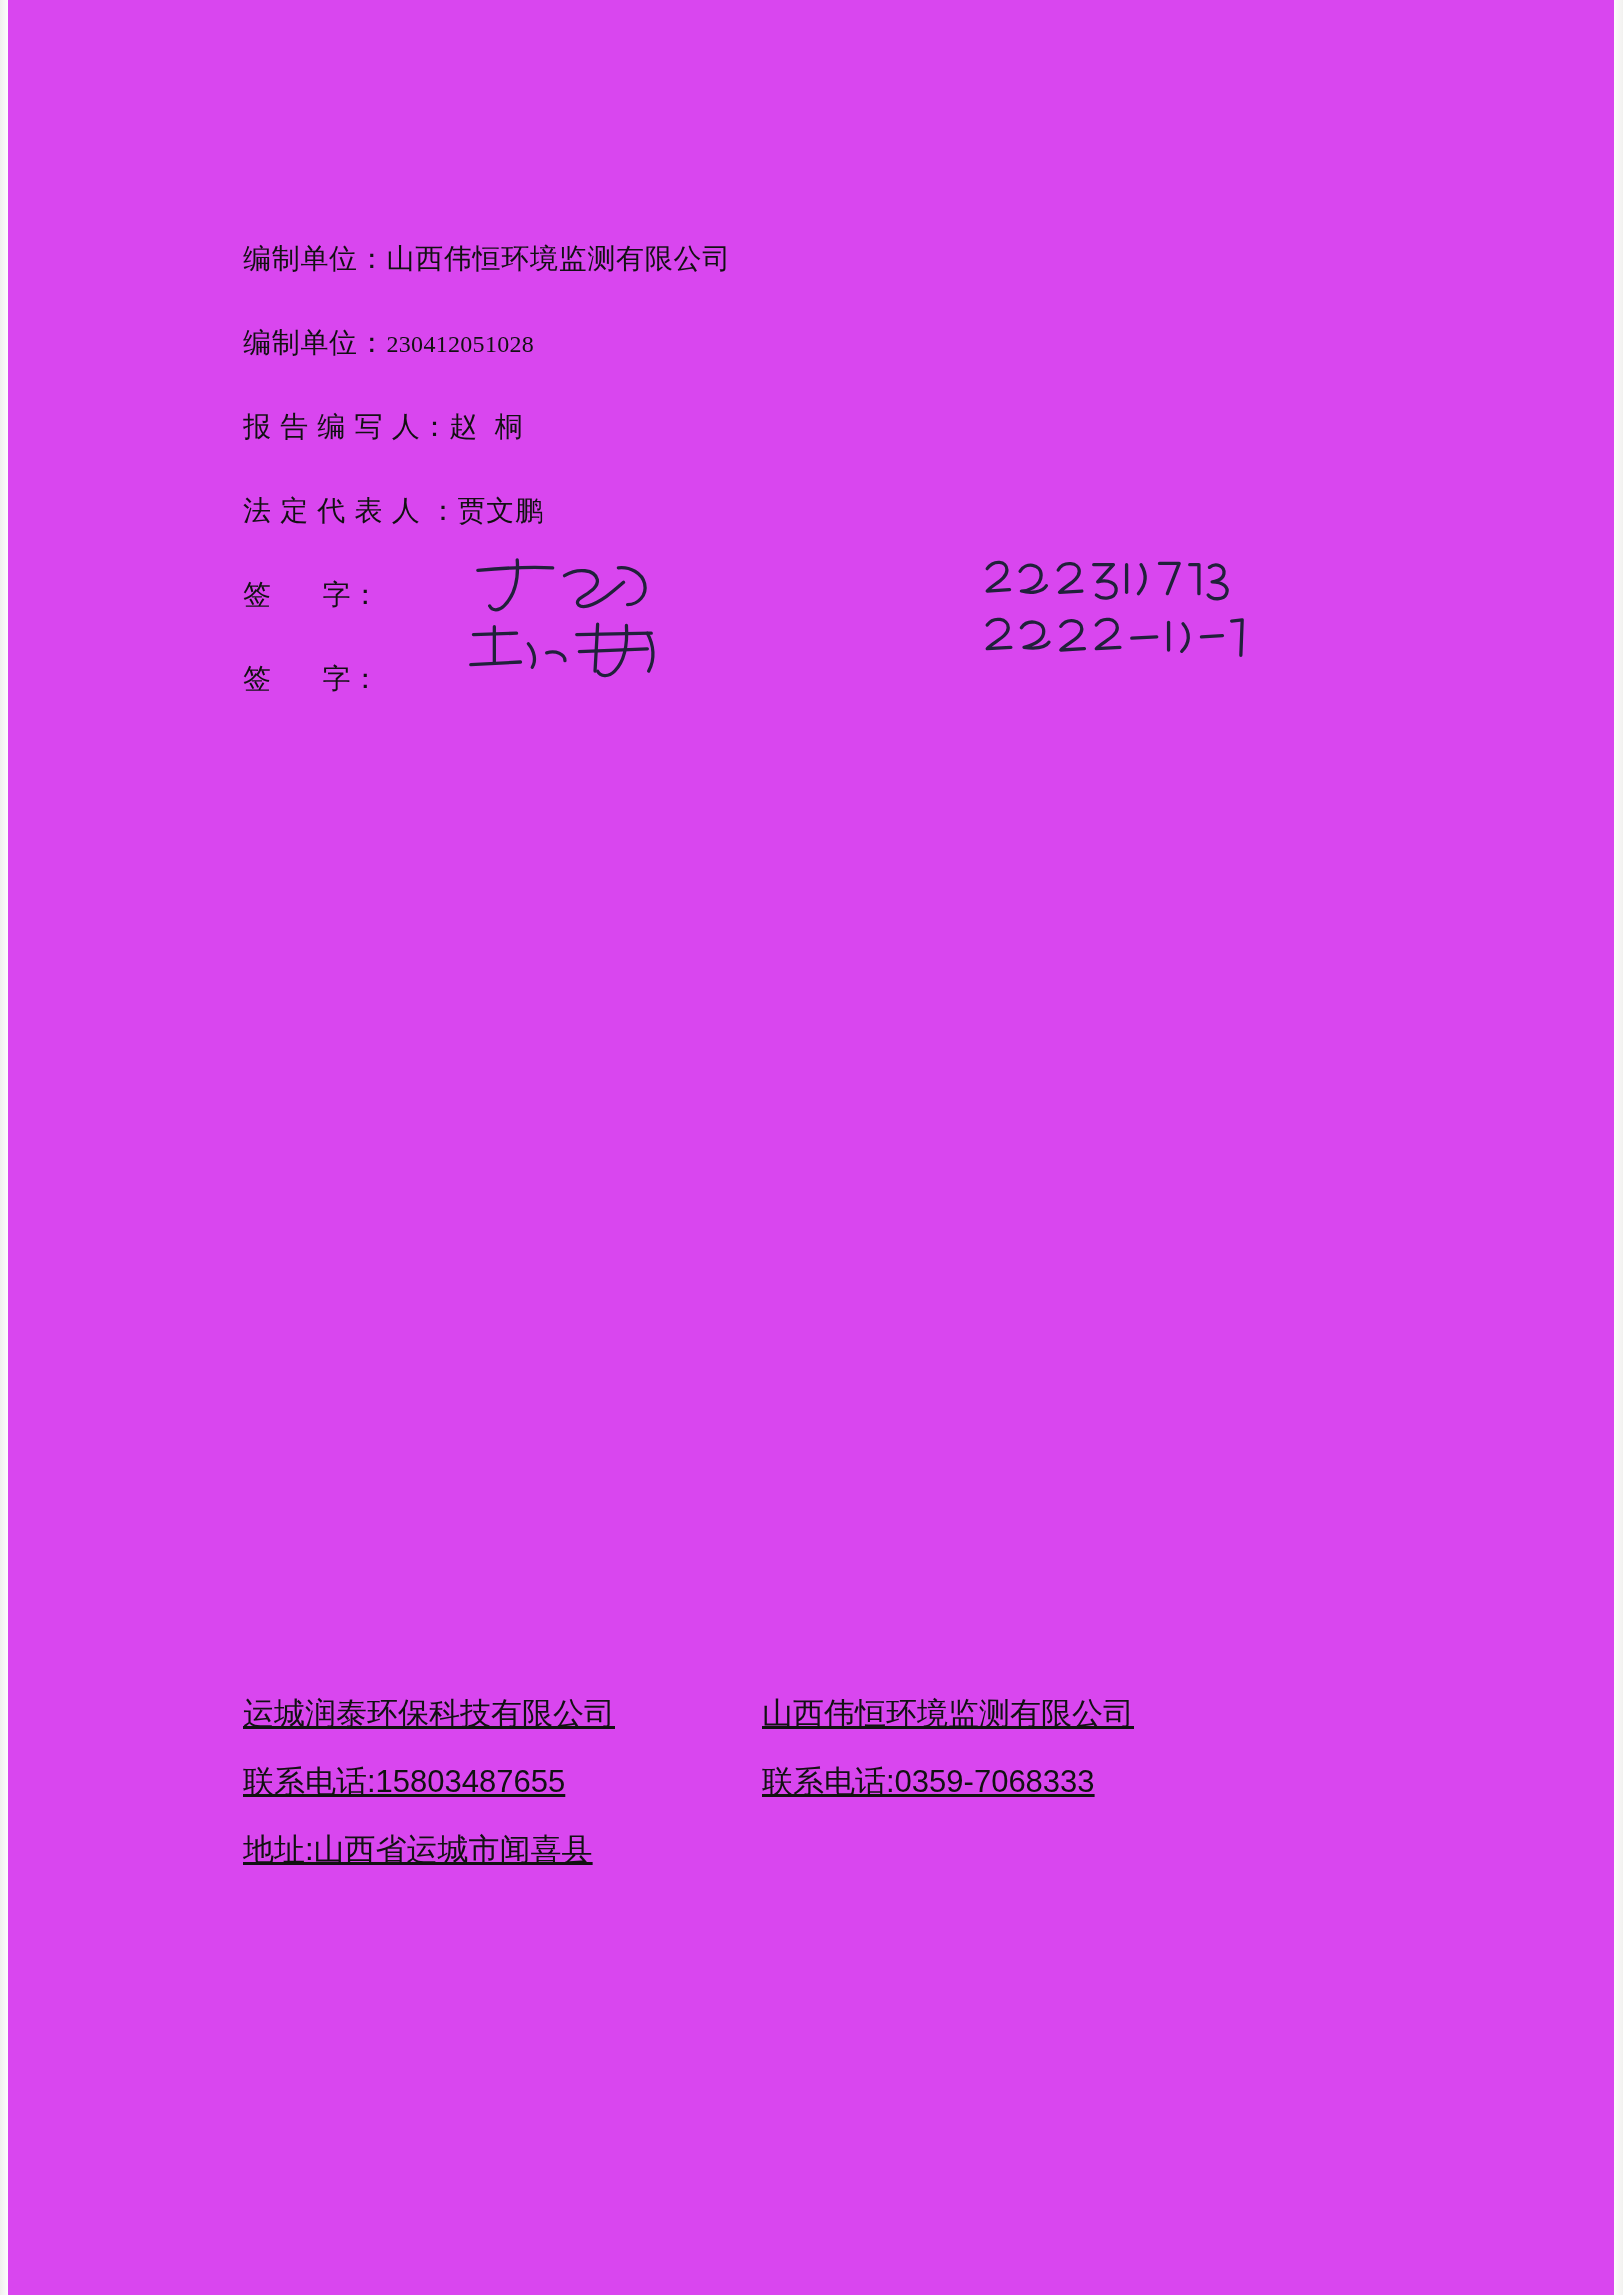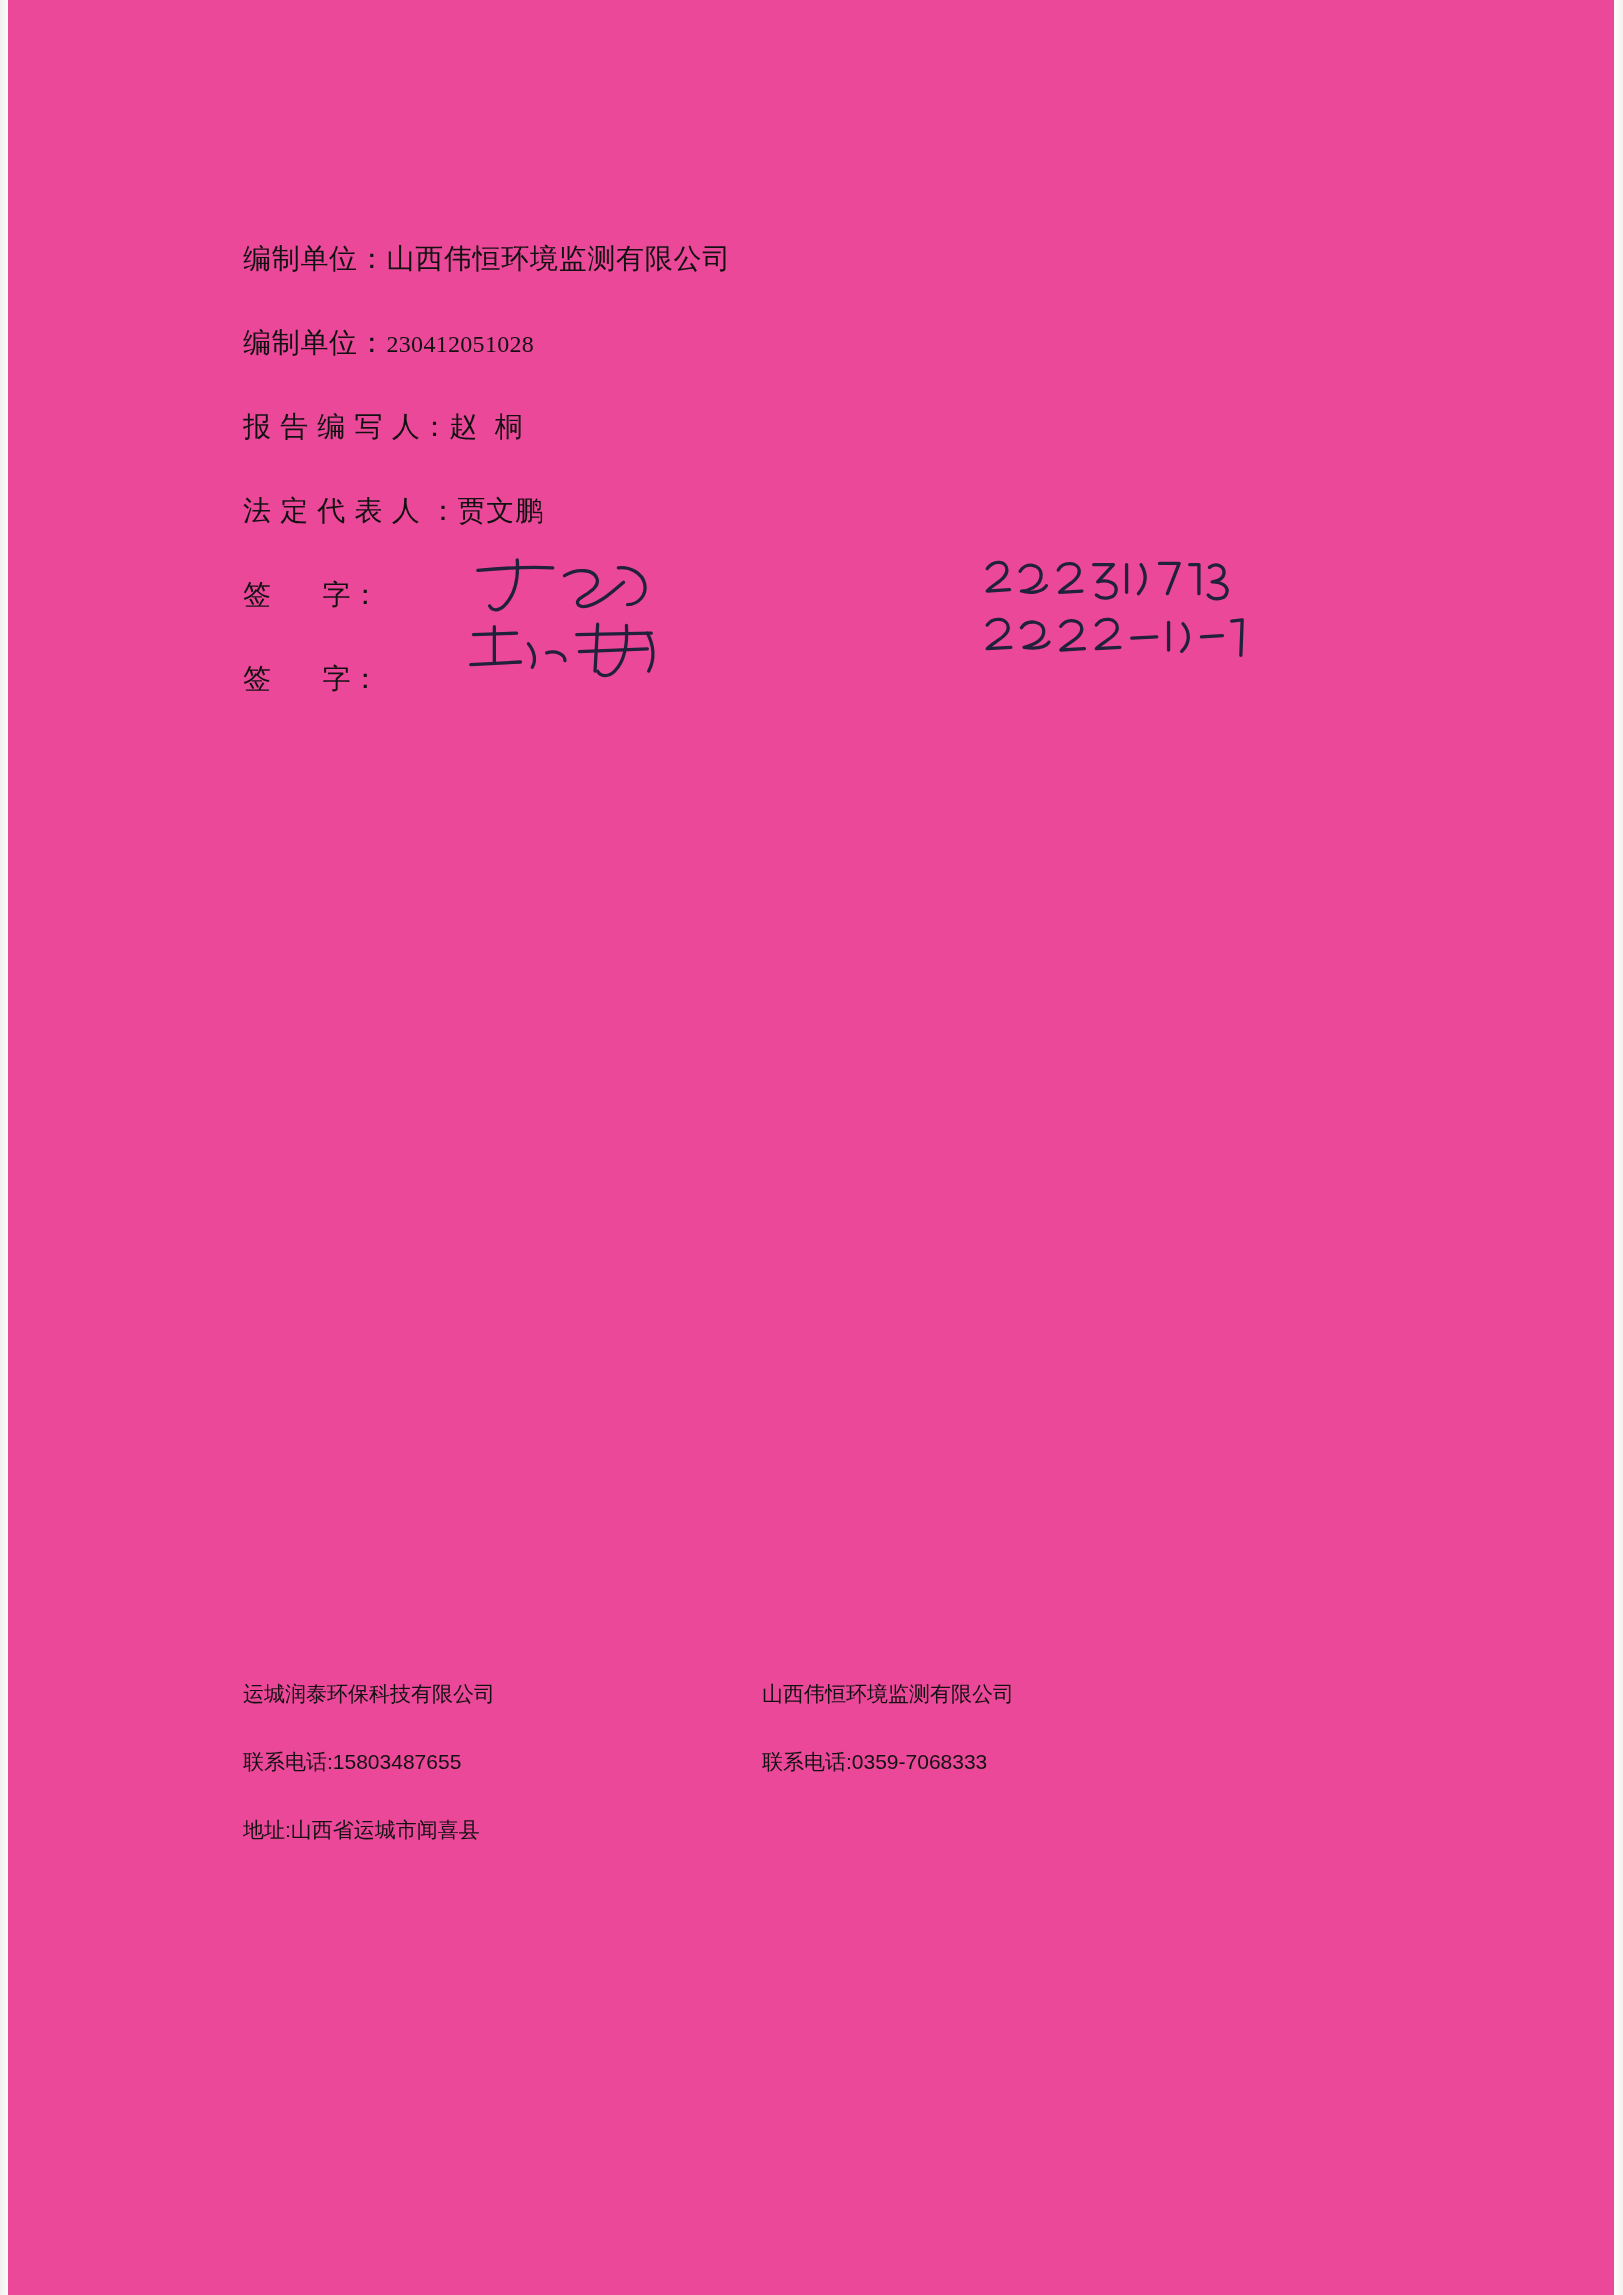--- a/index.html
+++ b/index.html
@@ -11,21 +11,21 @@
     width: 1623px;
     height: 2295px;
     position: relative;
     font-family: "Liberation Serif", serif;
     color: #111111;
     overflow: hidden;
   }
   .page {
     position: absolute;
     inset: 0;
-    background: #ec4899;
+    background: #d946ef;
   }
   
   .scan-edge-left {
     position: absolute;
     left: 0; top: 0; bottom: 0;
     width: 7.9px;
     background: linear-gradient(to right, #f0f0ee, #fdfdfd);
   }
   .scan-edge-right {
     position: absolute;
@@ -77,23 +77,24 @@
 
   .footer-block {
     position: absolute;
     left: 243px;
     top: 1680px;
     width: 1182px;
   }
   .footer-row {
     display: flex;
     height: 68px;
-    align-items: flex-start;
-    font-size: 21px;
+    align-items: center;
+    font-size: 31px;
     font-family: "Liberation Sans", sans-serif;
+    text-decoration: underline;
   }
   .col-a {
     width: 519px;
     white-space: pre;
   }
   .col-b {
     white-space: pre;
   }
   .footer-row.indent .col-a {
     padding-left: 59px;

